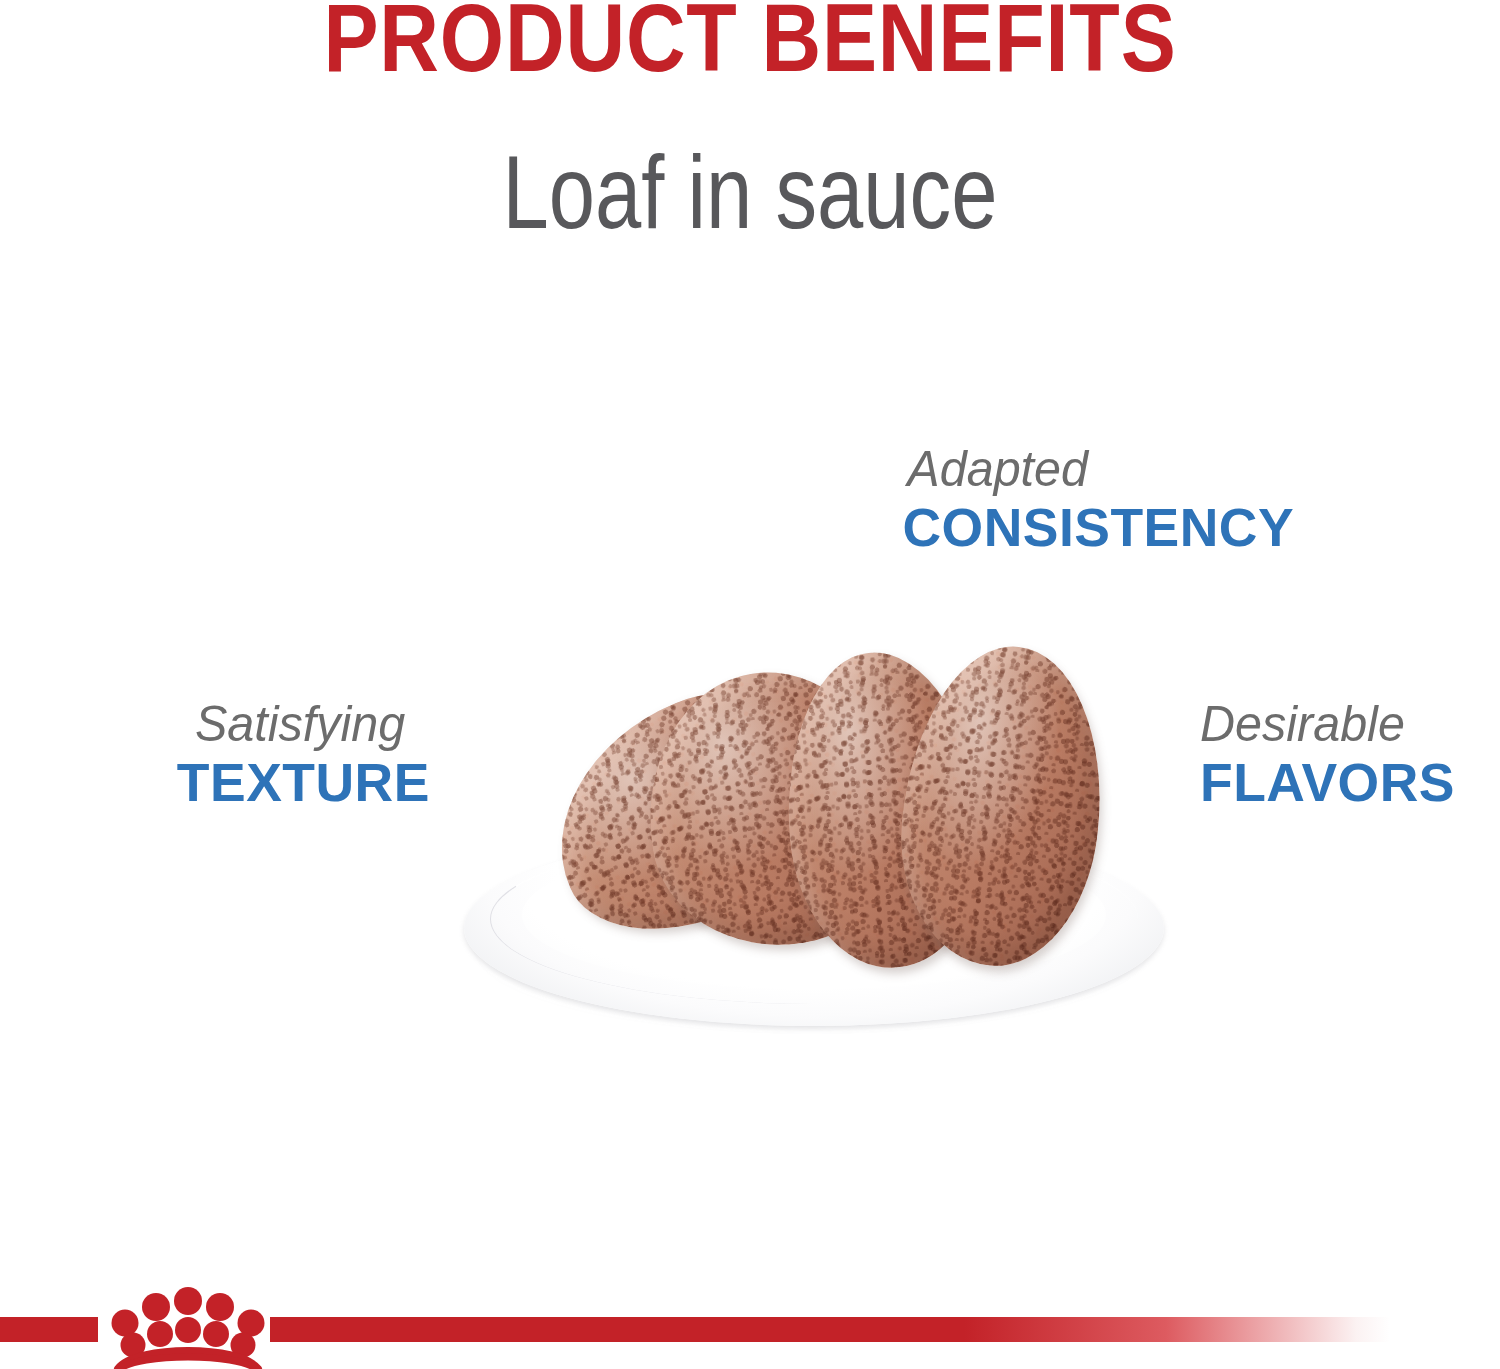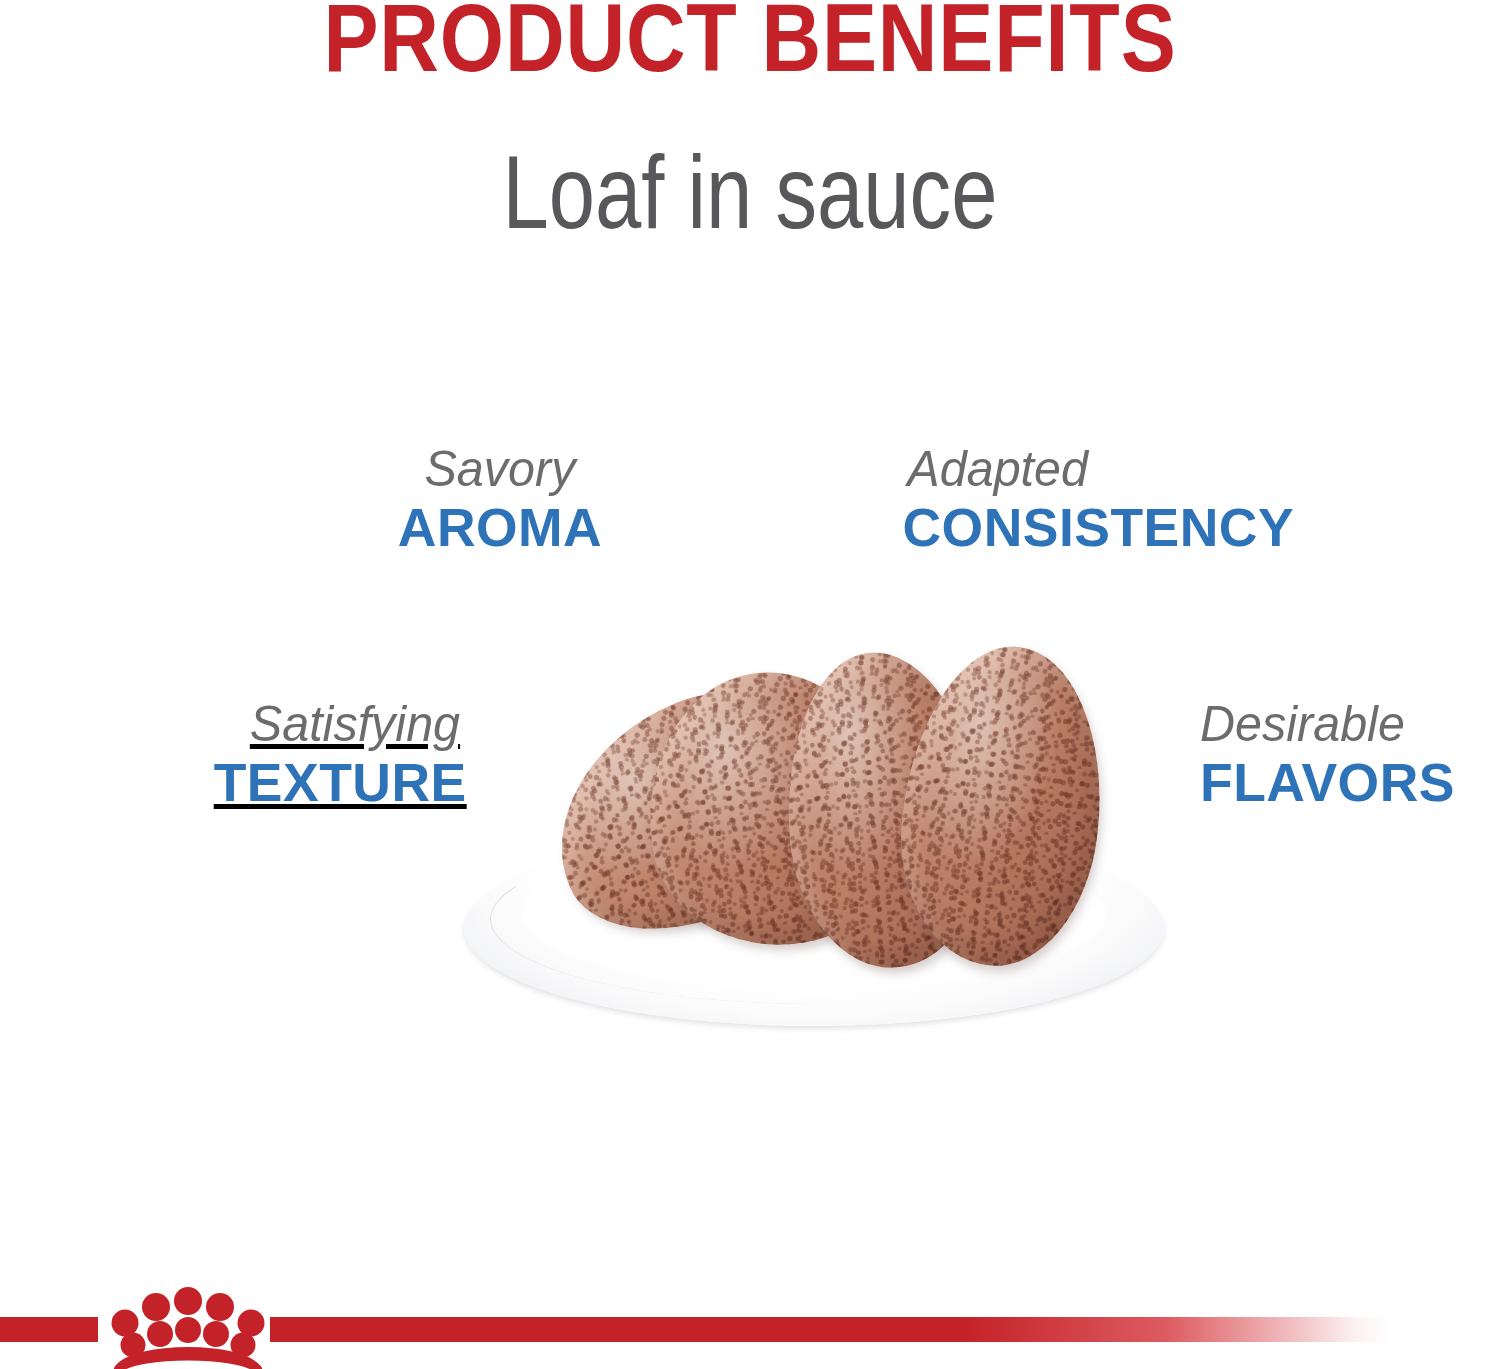--- a/index.html
+++ b/index.html
@@ -75,21 +75,21 @@
     font-weight: bold;
     font-size: 54px;
     line-height: 1.18;
     letter-spacing: 0.5px;
     transform: scaleX(0.99);
     transform-origin: var(--ox, 50%) 50%;
   }
 
   .benefit.b-aroma       { left: 330px;  top: 442px; width: 340px; text-align: center; --ox: 50%; }
   .benefit.b-consistency { left: 900px;  top: 442px; width: 490px; text-align: left; --ox: 50%; }
-  .benefit.b-texture     { left: 140px;  top: 697px; width: 330px; text-align: right; text-decoration: underline;   --ox: 0%; }
+  .benefit.b-texture     { left: 140px;  top: 697px; width: 330px; text-align: center;   --ox: 0%; }
   .benefit.b-flavors     { left: 1200px; top: 697px; width: 330px; text-align: left;   --ox: 0%; }
 
   
   .food-scene {
     position: absolute;
     left: 452px;
     top: 628px;
     width: 722px;
     height: 402px;
   }
@@ -234,24 +234,20 @@
 </style>
 </head>
 <body>
 
 <div id="page">
 
   <div class="page-title">PRODUCT BENEFITS</div>
 
   <div class="page-subtitle">Loaf in sauce</div>
 
-  <div class="benefit b-aroma">
-    <span class="adj">Savory</span>
-    <span class="noun">AROMA</span>
-  </div>
 
   <div class="benefit b-consistency">
     <span class="adj">Adapted</span>
     <span class="noun">CONSISTENCY</span>
   </div>
 
   <div class="benefit b-texture">
     <span class="adj">Satisfying</span>
     <span class="noun">TEXTURE</span>
   </div>

